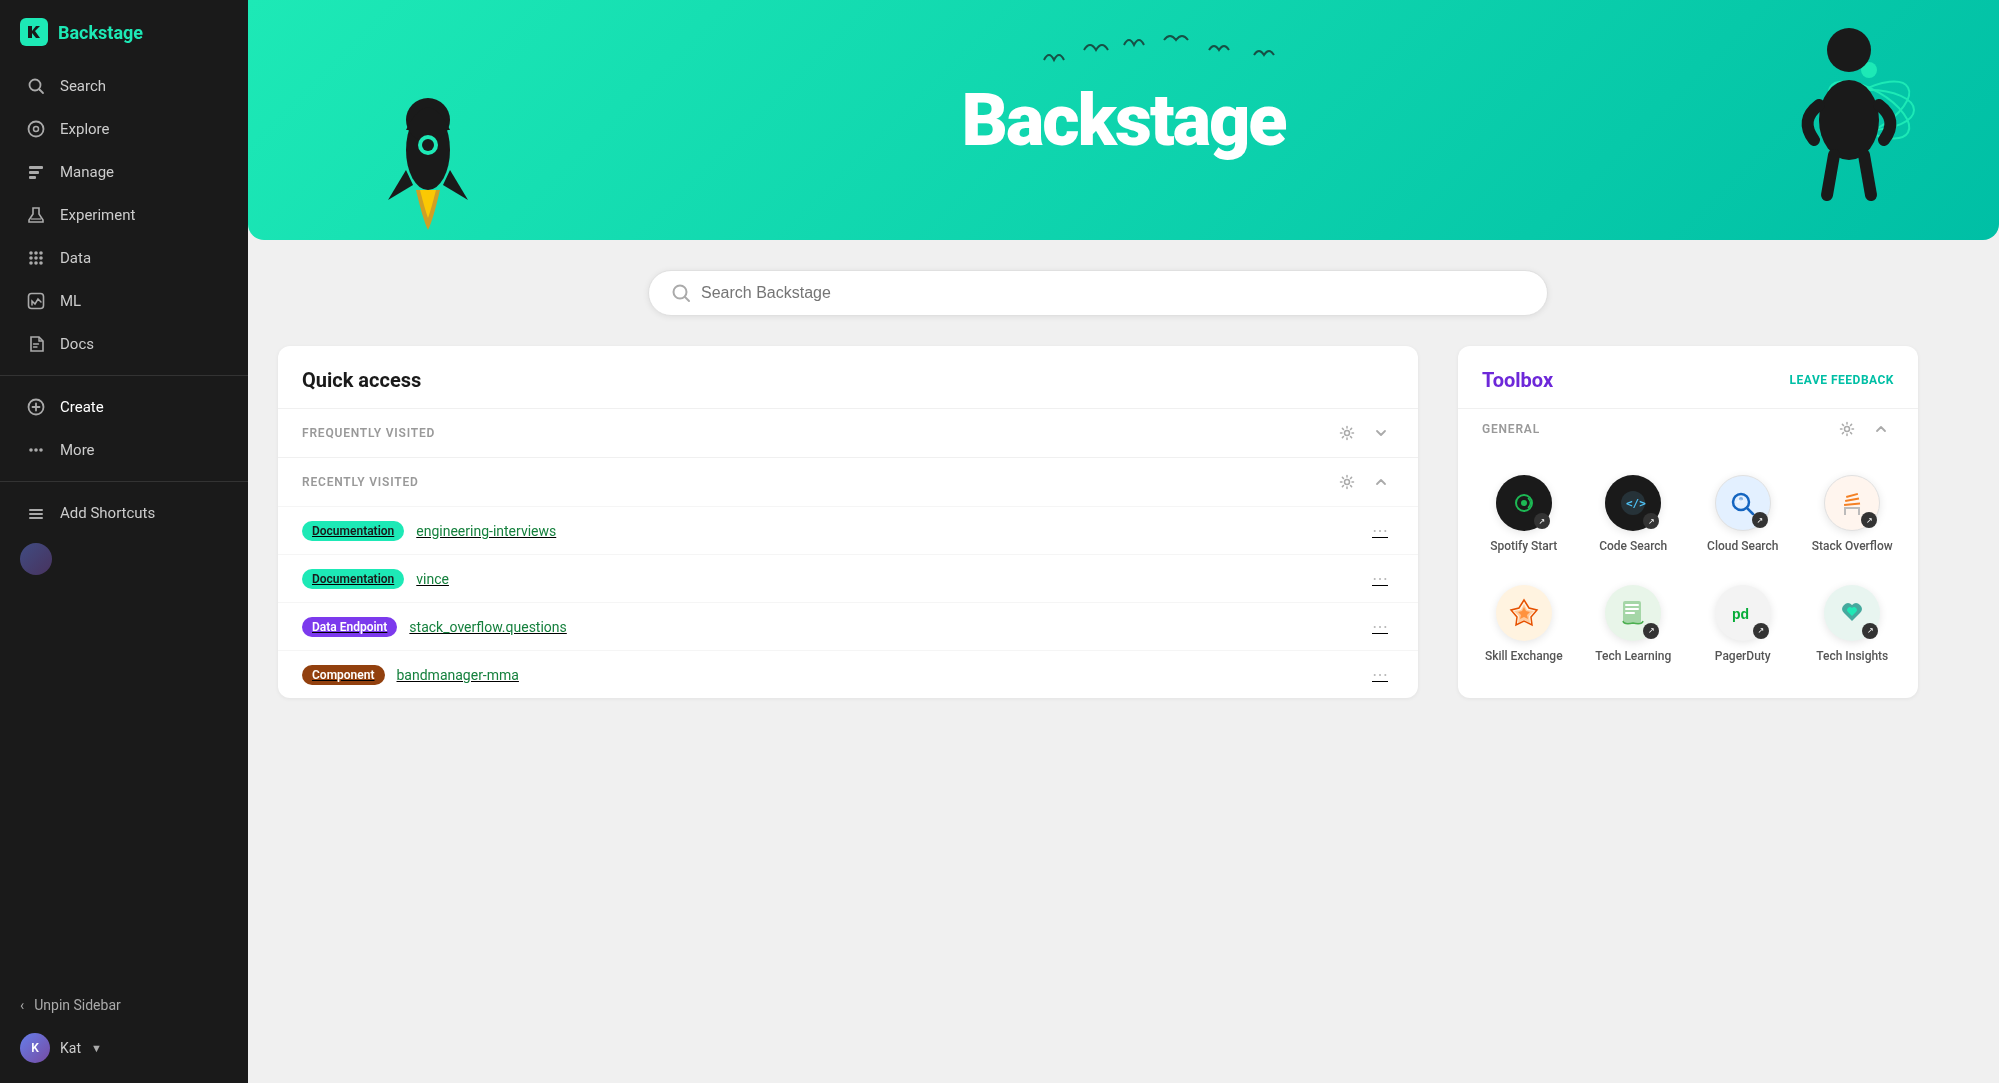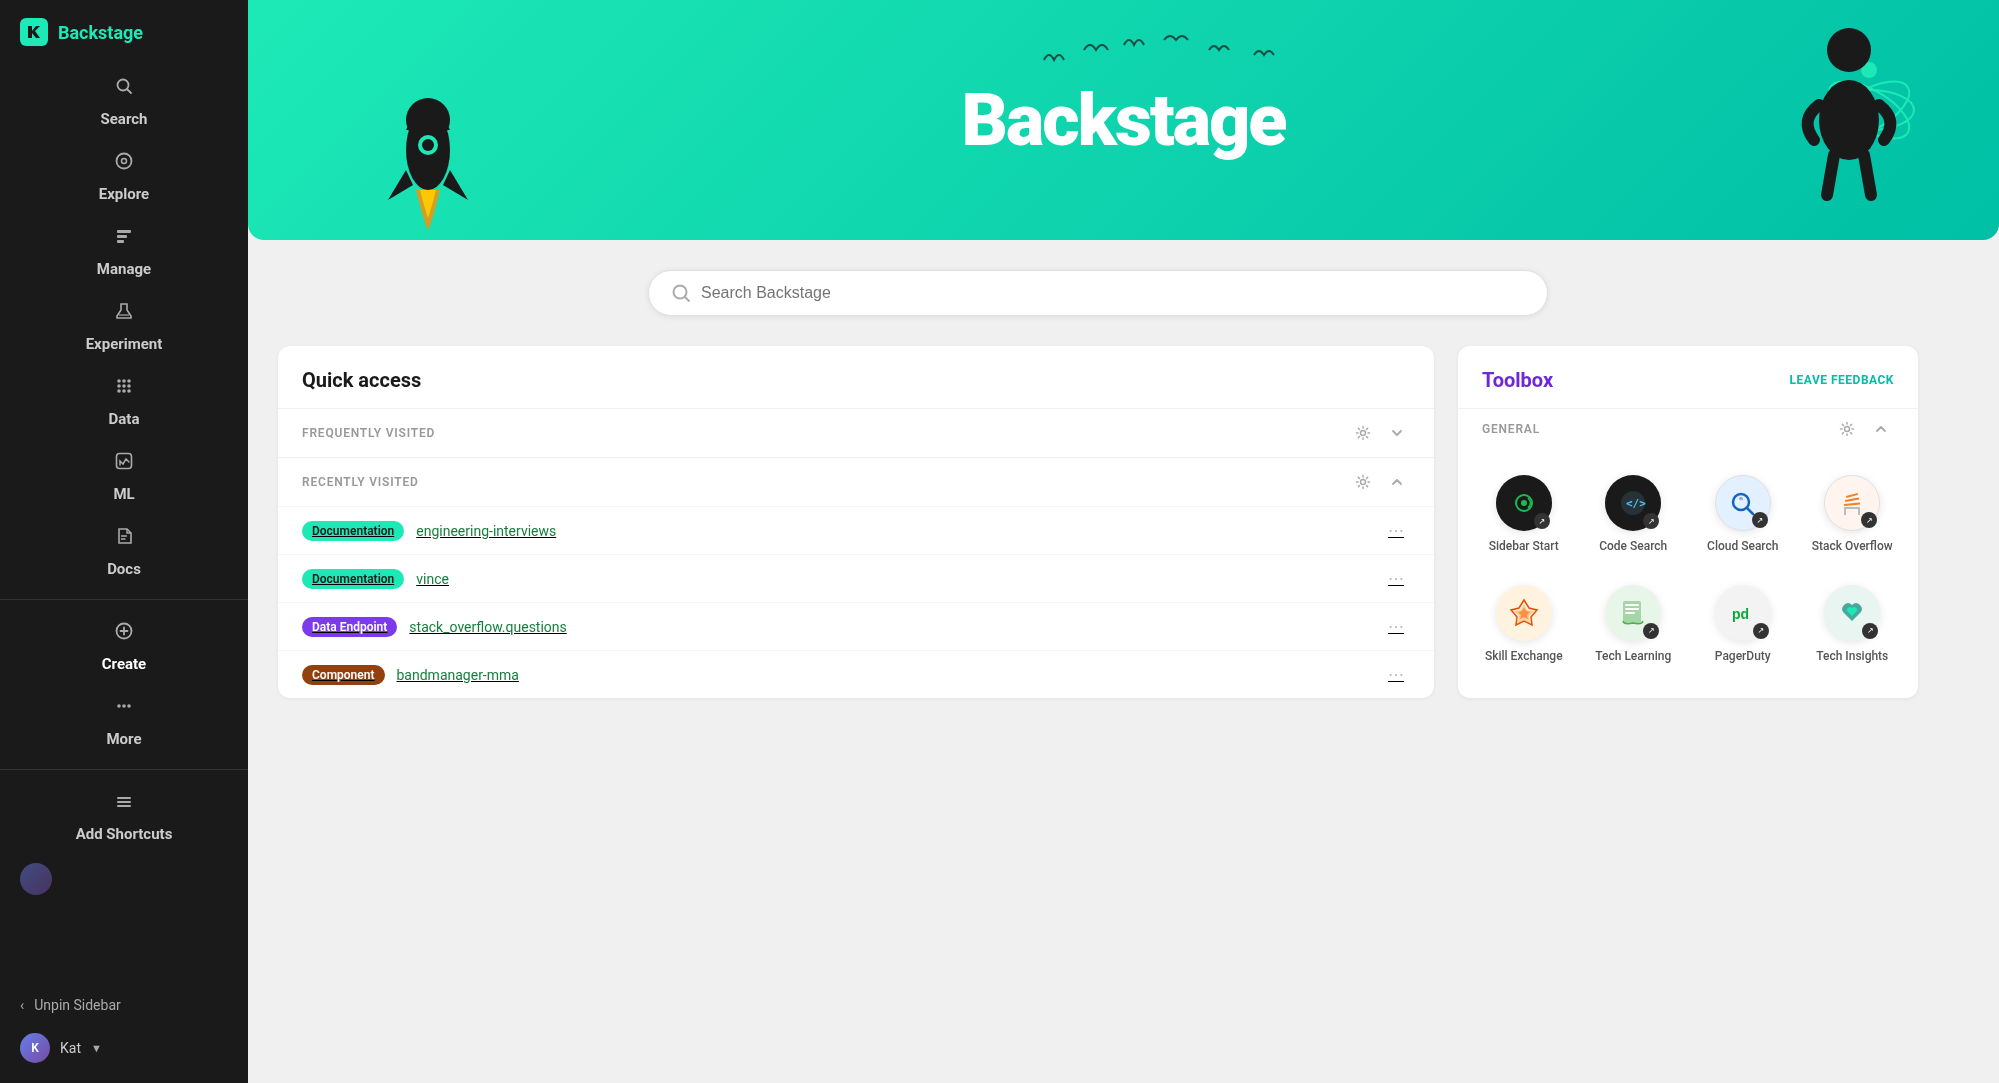--- a/index.html
+++ b/index.html
@@ -39,25 +39,24 @@
       flex: 1;
     }
     .sidebar-item {
       display: flex;
       align-items: center;
       gap: 14px;
       padding: 11px 20px;
       color: #ccc;
       cursor: pointer;
       font-size: 15px;
-      font-weight: 700;
+      font-weight: 400;
       border-radius: 6px;
       margin: 1px 6px;
       transition: background 0.15s;
-      flex-direction: column;
     }
     .sidebar-item .icon {
       width: 20px;
       height: 20px;
       display: flex;
       align-items: center;
       justify-content: center;
       color: #aaa;
     }
     .sidebar-divider {
@@ -189,21 +188,21 @@
     }
     .search-bar-icon {
       color: #999;
       font-size: 18px;
     }
 
     
     .content-grid {
       display: grid;
       grid-template-columns: 1fr 460px;
-      gap: 24px;
+      gap: 40px;
     }
 
     
     .card {
       background: #fff;
       border-radius: 12px;
       padding: 0;
       box-shadow: 0 1px 4px rgba(0,0,0,0.06);
     }
     .card-header {
@@ -698,21 +697,21 @@
           <div class="toolbox-item">
             <div class="toolbox-icon icon-spotify">
               <svg width="30" height="30" viewBox="0 0 30 30" fill="none">
                 <circle cx="15" cy="15" r="12" fill="#1a1a1a"></circle>
                 <circle cx="15" cy="15" r="8" stroke="#1db954" stroke-width="2" fill="none"></circle>
                 <circle cx="15" cy="15" r="3" fill="#1db954"></circle>
                 <path d="M19 10 Q24 15 19 20" stroke="#1db954" stroke-width="1.5" fill="none"></path>
               </svg>
               <div class="toolbox-icon-link">↗</div>
             </div>
-            <span class="toolbox-item-label">Sidebar Start</span>
+            <span class="toolbox-item-label">Spotify Start</span>
           </div>
 
           <div class="toolbox-item">
             <div class="toolbox-icon icon-code-search">
               <svg width="30" height="30" viewBox="0 0 30 30" fill="none">
                 <circle cx="15" cy="15" r="12" fill="#263238"></circle>
                 <text x="8" y="19" font-family="monospace" font-size="11" fill="#4fc3f7" font-weight="bold">&lt;/&gt;</text>
               </svg>
               <div class="toolbox-icon-link">↗</div>
             </div>

